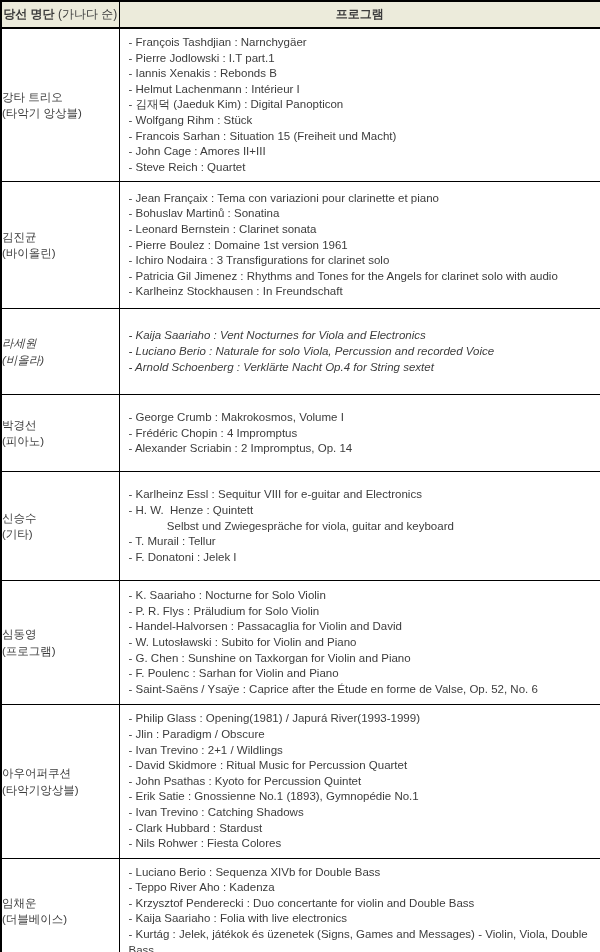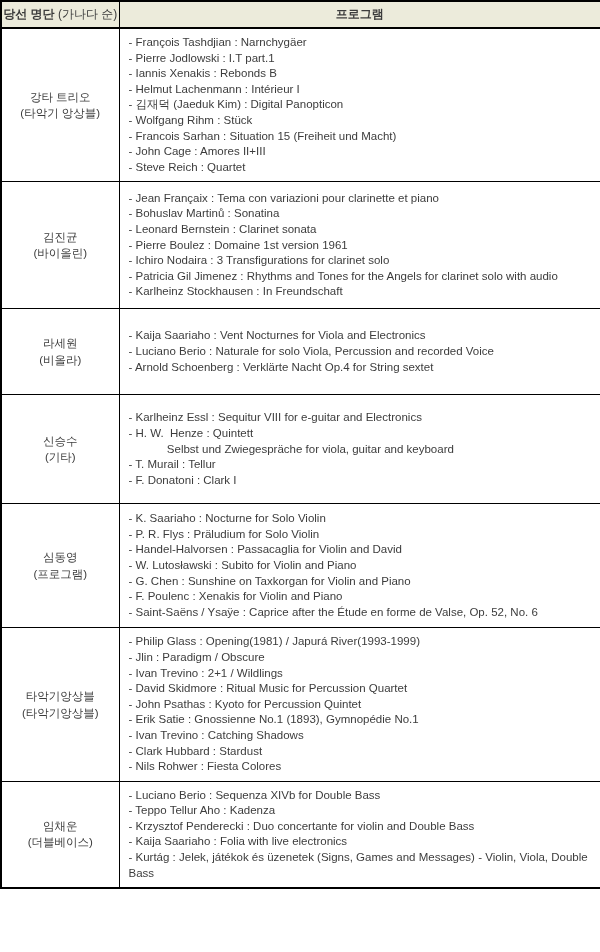--- a/index.html
+++ b/index.html
@@ -31,21 +31,20 @@
     font-size: 12px;
     font-weight: bold;
     text-align: center;
     border-bottom: 2px solid var(--border, #000000);
   }
   thead th .note {
     font-weight: normal;
     font-size: 12px;
   }
   td.name-cell {
-    text-align: center;
     font-size: 11.5px;
     line-height: 1.45;
     color: var(--text, #3c3c3c);
   }
   td.prog-cell {
     padding: 6px 2px 6px 9px;
     font-size: 11.5px;
     color: var(--text, #3c3c3c);
   }
   .program-line {
@@ -93,62 +92,73 @@
         <td class="prog-cell">
           <div class="program-line">- Jean Françaix : Tema con variazioni pour clarinette et piano</div>
           <div class="program-line">- Bohuslav Martinů : Sonatina</div>
           <div class="program-line">- Leonard Bernstein : Clarinet sonata</div>
           <div class="program-line">- Pierre Boulez : Domaine 1st version 1961</div>
           <div class="program-line">- Ichiro Nodaira : 3 Transfigurations for clarinet solo</div>
           <div class="program-line">- Patricia Gil Jimenez : Rhythms and Tones for the Angels for clarinet solo with audio</div>
           <div class="program-line">- Karlheinz Stockhausen : In Freundschaft</div>
         </td>
       </tr>
-      <tr style="height: 86px;">
+      <tr style="height: 86px; font-style: italic;">
         <td class="name-cell">
           <div>라세원</div>
           <div>(비올라)</div>
         </td>
         <td class="prog-cell">
           <div class="program-line">- Kaija Saariaho : Vent Nocturnes for Viola and Electronics</div>
           <div class="program-line">- Luciano Berio : Naturale for solo Viola, Percussion and recorded Voice</div>
           <div class="program-line">- Arnold Schoenberg : Verklärte Nacht Op.4 for String sextet</div>
+        </td>
+      </tr>
+      <tr style="height: 77px;">
+        <td class="name-cell">
+          <div>박경선</div>
+          <div>(피아노)</div>
+        </td>
+        <td class="prog-cell">
+          <div class="program-line">- George Crumb : Makrokosmos, Volume I</div>
+          <div class="program-line">- Frédéric Chopin : 4 Impromptus</div>
+          <div class="program-line">- Alexander Scriabin : 2 Impromptus, Op. 14</div>
         </td>
       </tr>
       <tr style="height: 109px;">
         <td class="name-cell">
           <div>신승수</div>
           <div>(기타)</div>
         </td>
         <td class="prog-cell">
           <div class="program-line">- Karlheinz Essl : Sequitur VIII for e-guitar and Electronics</div>
           <div class="program-line">- H. W.  Henze : Quintett</div>
           <div class="program-line">            Selbst und Zwiegespräche for viola, guitar and keyboard</div>
           <div class="program-line">- T. Murail : Tellur</div>
-          <div class="program-line">- F. Donatoni : Clark I</div>
+          <div class="program-line">- F. Donatoni : Jelek I</div>
         </td>
       </tr>
       <tr style="height: 124px;">
         <td class="name-cell">
           <div>심동영</div>
           <div>(프로그램)</div>
         </td>
         <td class="prog-cell">
           <div class="program-line">- K. Saariaho : Nocturne for Solo Violin</div>
           <div class="program-line">- P. R. Flys : Präludium for Solo Violin</div>
           <div class="program-line">- Handel-Halvorsen : Passacaglia for Violin and David</div>
           <div class="program-line">- W. Lutosławski : Subito for Violin and Piano</div>
           <div class="program-line">- G. Chen : Sunshine on Taxkorgan for Violin and Piano</div>
-          <div class="program-line">- F. Poulenc : Xenakis for Violin and Piano</div>
+          <div class="program-line">- F. Poulenc : Sarhan for Violin and Piano</div>
           <div class="program-line">- Saint-Saëns / Ysaÿe : Caprice after the Étude en forme de Valse, Op. 52, No. 6</div>
         </td>
       </tr>
       <tr style="height: 149px;">
         <td class="name-cell">
-          <div>타악기앙상블</div>
+          <div>아우어퍼쿠션</div>
           <div>(타악기앙상블)</div>
         </td>
         <td class="prog-cell">
           <div class="program-line">- Philip Glass : Opening(1981) / Japurá River(1993-1999)</div>
           <div class="program-line">- Jlin : Paradigm / Obscure</div>
           <div class="program-line">- Ivan Trevino : 2+1 / Wildlings</div>
           <div class="program-line">- David Skidmore : Ritual Music for Percussion Quartet</div>
           <div class="program-line">- John Psathas : Kyoto for Percussion Quintet</div>
           <div class="program-line">- Erik Satie : Gnossienne No.1 (1893), Gymnopédie No.1</div>
           <div class="program-line">- Ivan Trevino : Catching Shadows</div>
@@ -156,20 +166,20 @@
           <div class="program-line">- Nils Rohwer : Fiesta Colores</div>
         </td>
       </tr>
       <tr style="height: 105px;">
         <td class="name-cell">
           <div>임채운</div>
           <div>(더블베이스)</div>
         </td>
         <td class="prog-cell">
           <div class="program-line">- Luciano Berio : Sequenza XIVb for Double Bass</div>
-          <div class="program-line">- Teppo Tellur Aho : Kadenza</div>
+          <div class="program-line">- Teppo River Aho : Kadenza</div>
           <div class="program-line">- Krzysztof Penderecki : Duo concertante for violin and Double Bass</div>
           <div class="program-line">- Kaija Saariaho : Folia with live electronics</div>
           <div class="program-line">- Kurtág : Jelek, játékok és üzenetek (Signs, Games and Messages) - Violin, Viola, Double Bass</div>
         </td>
       </tr>
     </tbody>
 </table>
 
 </body></html>

